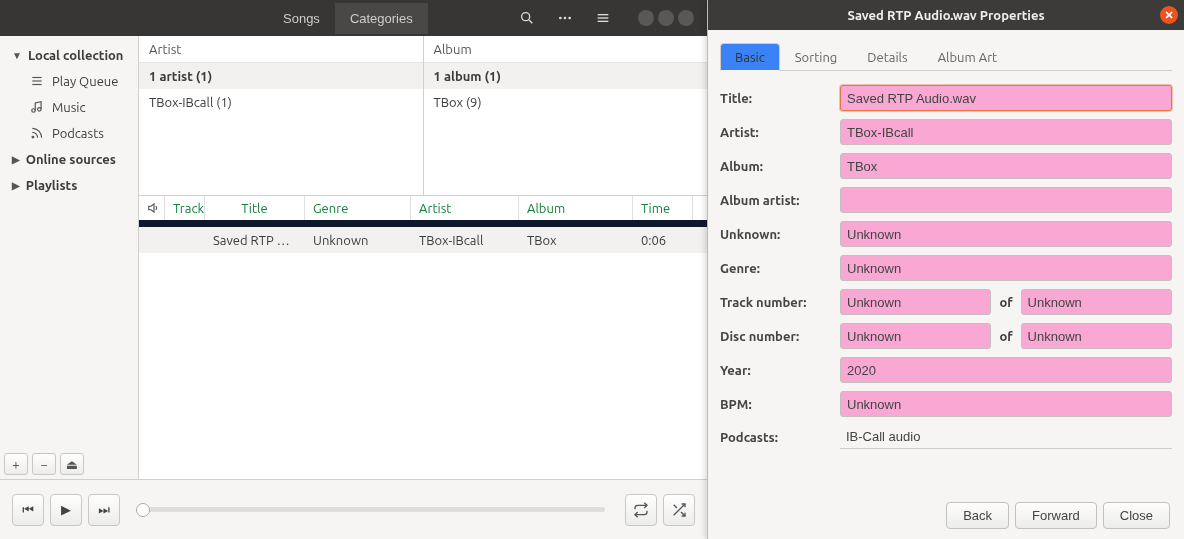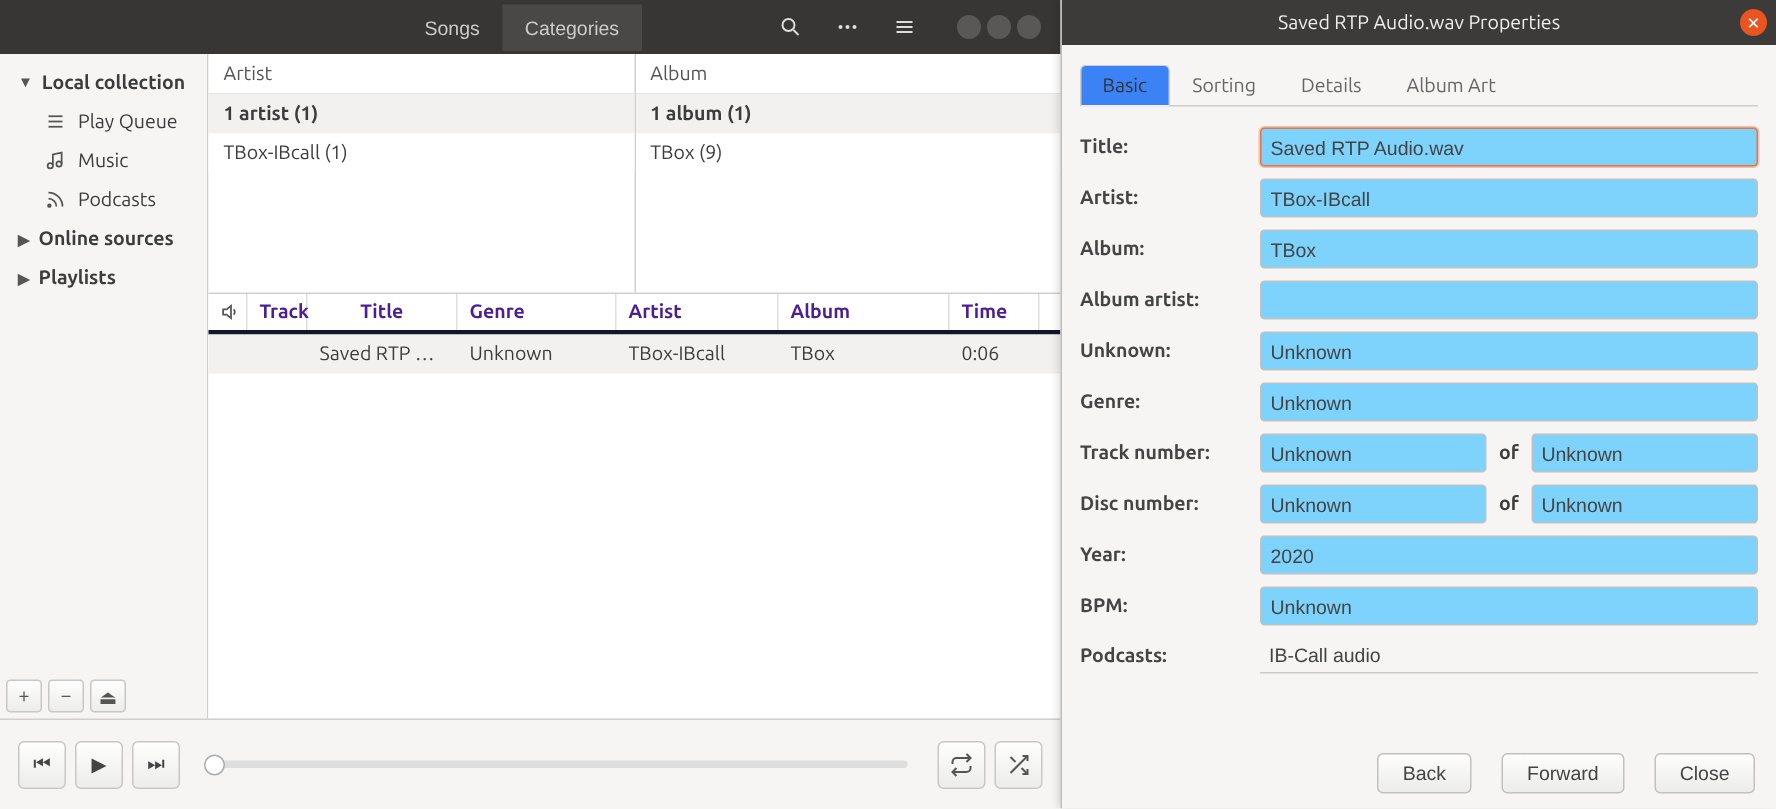--- a/index.html
+++ b/index.html
@@ -25,21 +25,21 @@
     .main-content { position: absolute; top: 36px; left: 139px; right: 477px; bottom: 60px; background: #fff; display: flex; flex-direction: column; }
     .browse-panels { display: flex; height: 160px; border-bottom: 1px solid #d0cfcd; }
     .browse-col { flex: 1; border-right: 1px solid #d0cfcd; }
     .browse-col:last-child { border-right: none; }
     .browse-header { padding: 6px 10px; border-bottom: 1px solid #e6e5e3; color: #555; font-weight: normal; }
     .browse-row { padding: 6px 10px; }
     .browse-row.bold { font-weight: bold; background: #f2f1f0; }
     .browse-row.norm { background: #fff; }
     
     .tracks-panel { flex: 1; background: #fff; }
-    .track-header { display: flex; border-bottom: 3px solid #0f172a; color: #4c1d95; font-weight: bold; }
+    .track-header { display: flex; border-bottom: 7px solid #0f172a; color: #15803d; }
     .track-header .cell { padding: 5px 8px; border-right: 1px solid #e0dfdd; }
     .track-row { display: flex; background: #f2f1f0; }
     .track-row .cell { padding: 6px 8px; white-space: nowrap; overflow: hidden; text-overflow: ellipsis; }
     .cell.c-sp { width: 26px; text-align: center; }
     .cell.c-track { width: 40px; }
     .cell.c-title { width: 100px; text-align: center; }
     .cell.c-genre { width: 106px; }
     .cell.c-artist { width: 108px; }
     .cell.c-album { width: 114px; }
     .cell.c-time { width: 60px; text-align: left; padding-right: 14px; }
@@ -47,35 +47,35 @@
     .sq-btn { width: 24px; height: 22px; border: 1px solid #c8c7c5; border-radius: 3px; background: linear-gradient(#fefefe,#ececea); display: flex; align-items: center; justify-content: center; font-size: 13px; color: #555; cursor: pointer; }
     
     .playback-bar { position: absolute; bottom: 0; left: 0; right: 477px; height: 60px; background: #f6f5f4; border-top: 1px solid #d0cfcd; display: flex; align-items: center; padding: 0 12px; gap: 6px; }
     .pb-btn { width: 32px; height: 32px; border: 1px solid #c8c7c5; border-radius: 4px; background: linear-gradient(#fefefe,#ececea); display: flex; align-items: center; justify-content: center; cursor: pointer; color: #444; }
     .slider-track { flex: 1; height: 5px; background: #ddd; border-radius: 3px; position: relative; margin: 0 14px; }
     .slider-thumb { position: absolute; left: 0; top: 50%; transform: translate(-4px,-50%); width: 14px; height: 14px; border-radius: 50%; background: #fff; border: 1px solid #aaa; }
     .pb-right { display: flex; gap: 6px; }
     
     
     .dialog { position: absolute; top: 0; right: 0; width: 477px; height: 539px; background: #f6f5f4; border-left: 1px solid #bbb; box-shadow: -2px 0 6px rgba(0,0,0,0.15); }
-    .dialog-titlebar { height: 30px; background: #3d3b39; color: #eee; display: flex; align-items: center; justify-content: center; position: relative; font-weight: normal; font-size: 13px; }
+    .dialog-titlebar { height: 30px; background: #3d3b39; color: #eee; display: flex; align-items: center; justify-content: center; position: relative; font-weight: bold; font-size: 13px; }
     .dialog-close { position: absolute; right: 6px; top: 50%; transform: translateY(-50%); width: 18px; height: 18px; border-radius: 50%; background: #e95420; display: flex; align-items: center; justify-content: center; color: #fff; font-size: 11px; cursor: pointer; }
     .dialog-body { padding: 12px; }
     .tab-row { display: flex; border-bottom: 1px solid #cfceca; margin-bottom: 14px; }
     .dtab { padding: 6px 14px; border: 1px solid transparent; border-bottom: none; cursor: pointer; color: #666; position: relative; top: 1px; }
     .dtab.active { background: #3b82f6; border: 1px solid #cfceca; border-bottom: 1px solid #f6f5f4; border-radius: 4px 4px 0 0; color: #333; }
     .form-grid { display: grid; grid-template-columns: 110px 1fr; row-gap: 8px; column-gap: 10px; align-items: center; }
     .form-label { font-weight: bold; color: #444; }
-    .text-input { width: 100%; height: 26px; padding: 2px 6px; border: 1px solid #c2c1bf; border-radius: 3px; background: #7dd3fc; font-size: 13px; color: #444; }
+    .text-input { width: 100%; height: 26px; padding: 2px 6px; border: 1px solid #c2c1bf; border-radius: 3px; background: #f9a8d4; font-size: 13px; color: #444; }
     .text-input.focused { border-color: #e67547; box-shadow: 0 0 0 1px rgba(230,117,71,0.4); }
     .dual-row { display: flex; align-items: center; gap: 8px; }
     .dual-row .text-input { flex: 1; }
     .of-label { font-weight: bold; }
     .comment-input { width: 100%; height: 24px; padding: 2px 6px; border: none; border-bottom: 1px solid #ccc; background: transparent; font-size: 13px; color: #444; }
-    .dialog-footer { position: absolute; bottom: 0; left: 0; right: 0; padding: 10px 14px; display: flex; justify-content: flex-end; gap: 20px; }
+    .dialog-footer { position: absolute; bottom: 0; left: 0; right: 0; padding: 10px 14px; display: flex; justify-content: flex-end; gap: 6px; }
     .dlg-btn { padding: 5px 16px; border: 1px solid #c2c1bf; border-radius: 4px; background: linear-gradient(#fdfdfc,#ececea); cursor: pointer; color: #444; font-size: 13px; }
     
     svg { display: block; }
   </style>
 </head>
 <body>
 
 <div class="top-toolbar">
   <div class="tab-buttons">
     <button class="tab-btn">Songs</button>

